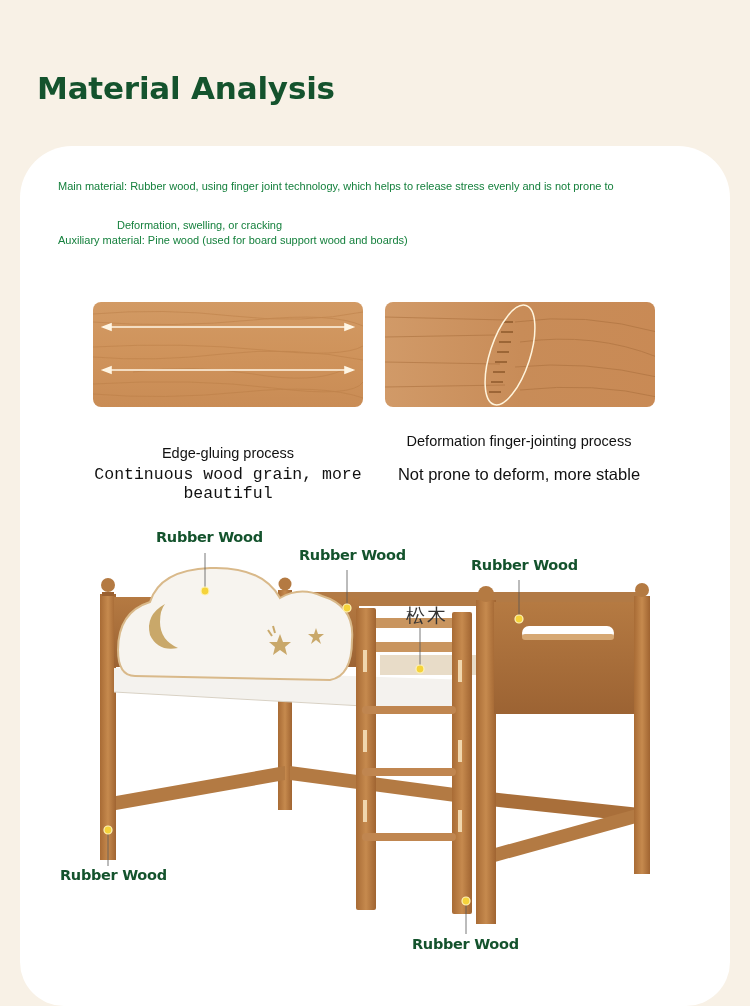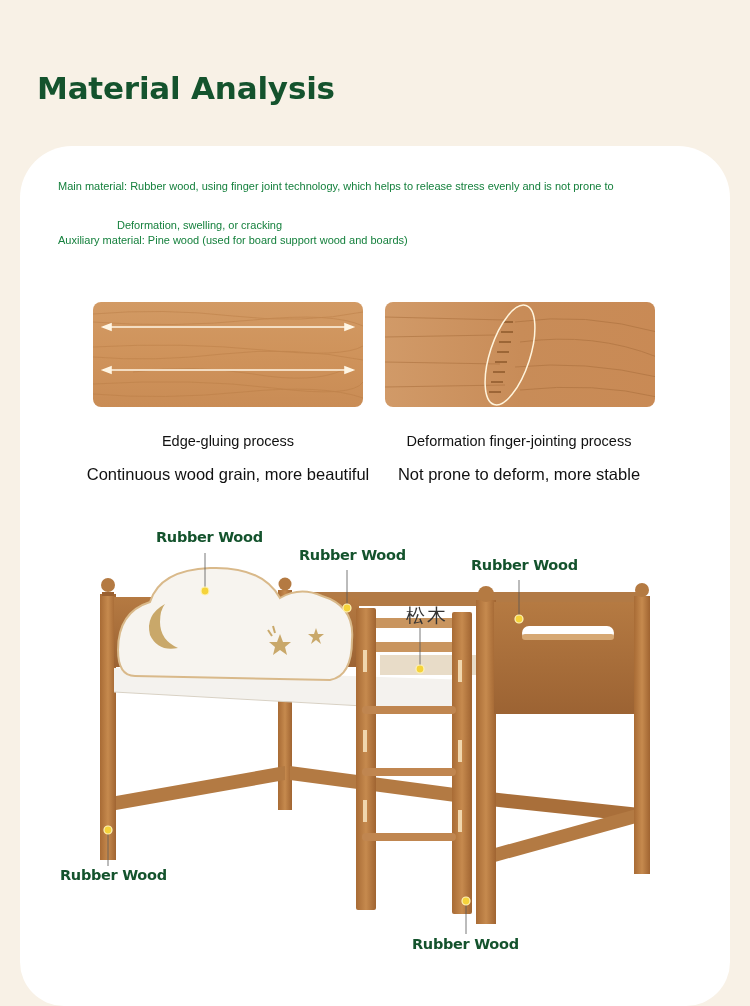--- a/index.html
+++ b/index.html
@@ -37,23 +37,23 @@
   .s1 { left: 93px; }
   .s2 { left: 385px; }
   .cap-sm {
     position: absolute; font-size: 14.5px; color: #111; text-align: center;
     top: 433px;
   }
   .cap-lg {
     position: absolute; font-size: 16.5px; color: #111; text-align: center;
     top: 465px;
   }
-  .c1 { left: 58px; width: 340px; }
+  .c1 { left: 58px; width: 340px; font-family: Liberation Mono, monospace; }
   .c2 { left: 388px; width: 262px; }
-  .c1s { left: 93px; width: 270px; }
+  .c1s { left: 93px; width: 270px; margin-top: 12px; }
   .c2s { left: 385px; width: 268px; }
 
   .bed { position: absolute; left: 0; top: 0; width: 750px; height: 1006px; }
   .label {
     position: absolute; font-size: 14.5px; font-weight: bold; color: #14532d;
     white-space: nowrap;
     font-family: "DejaVu Sans", sans-serif;
     letter-spacing: -0.3px;
   }
   .pine {

